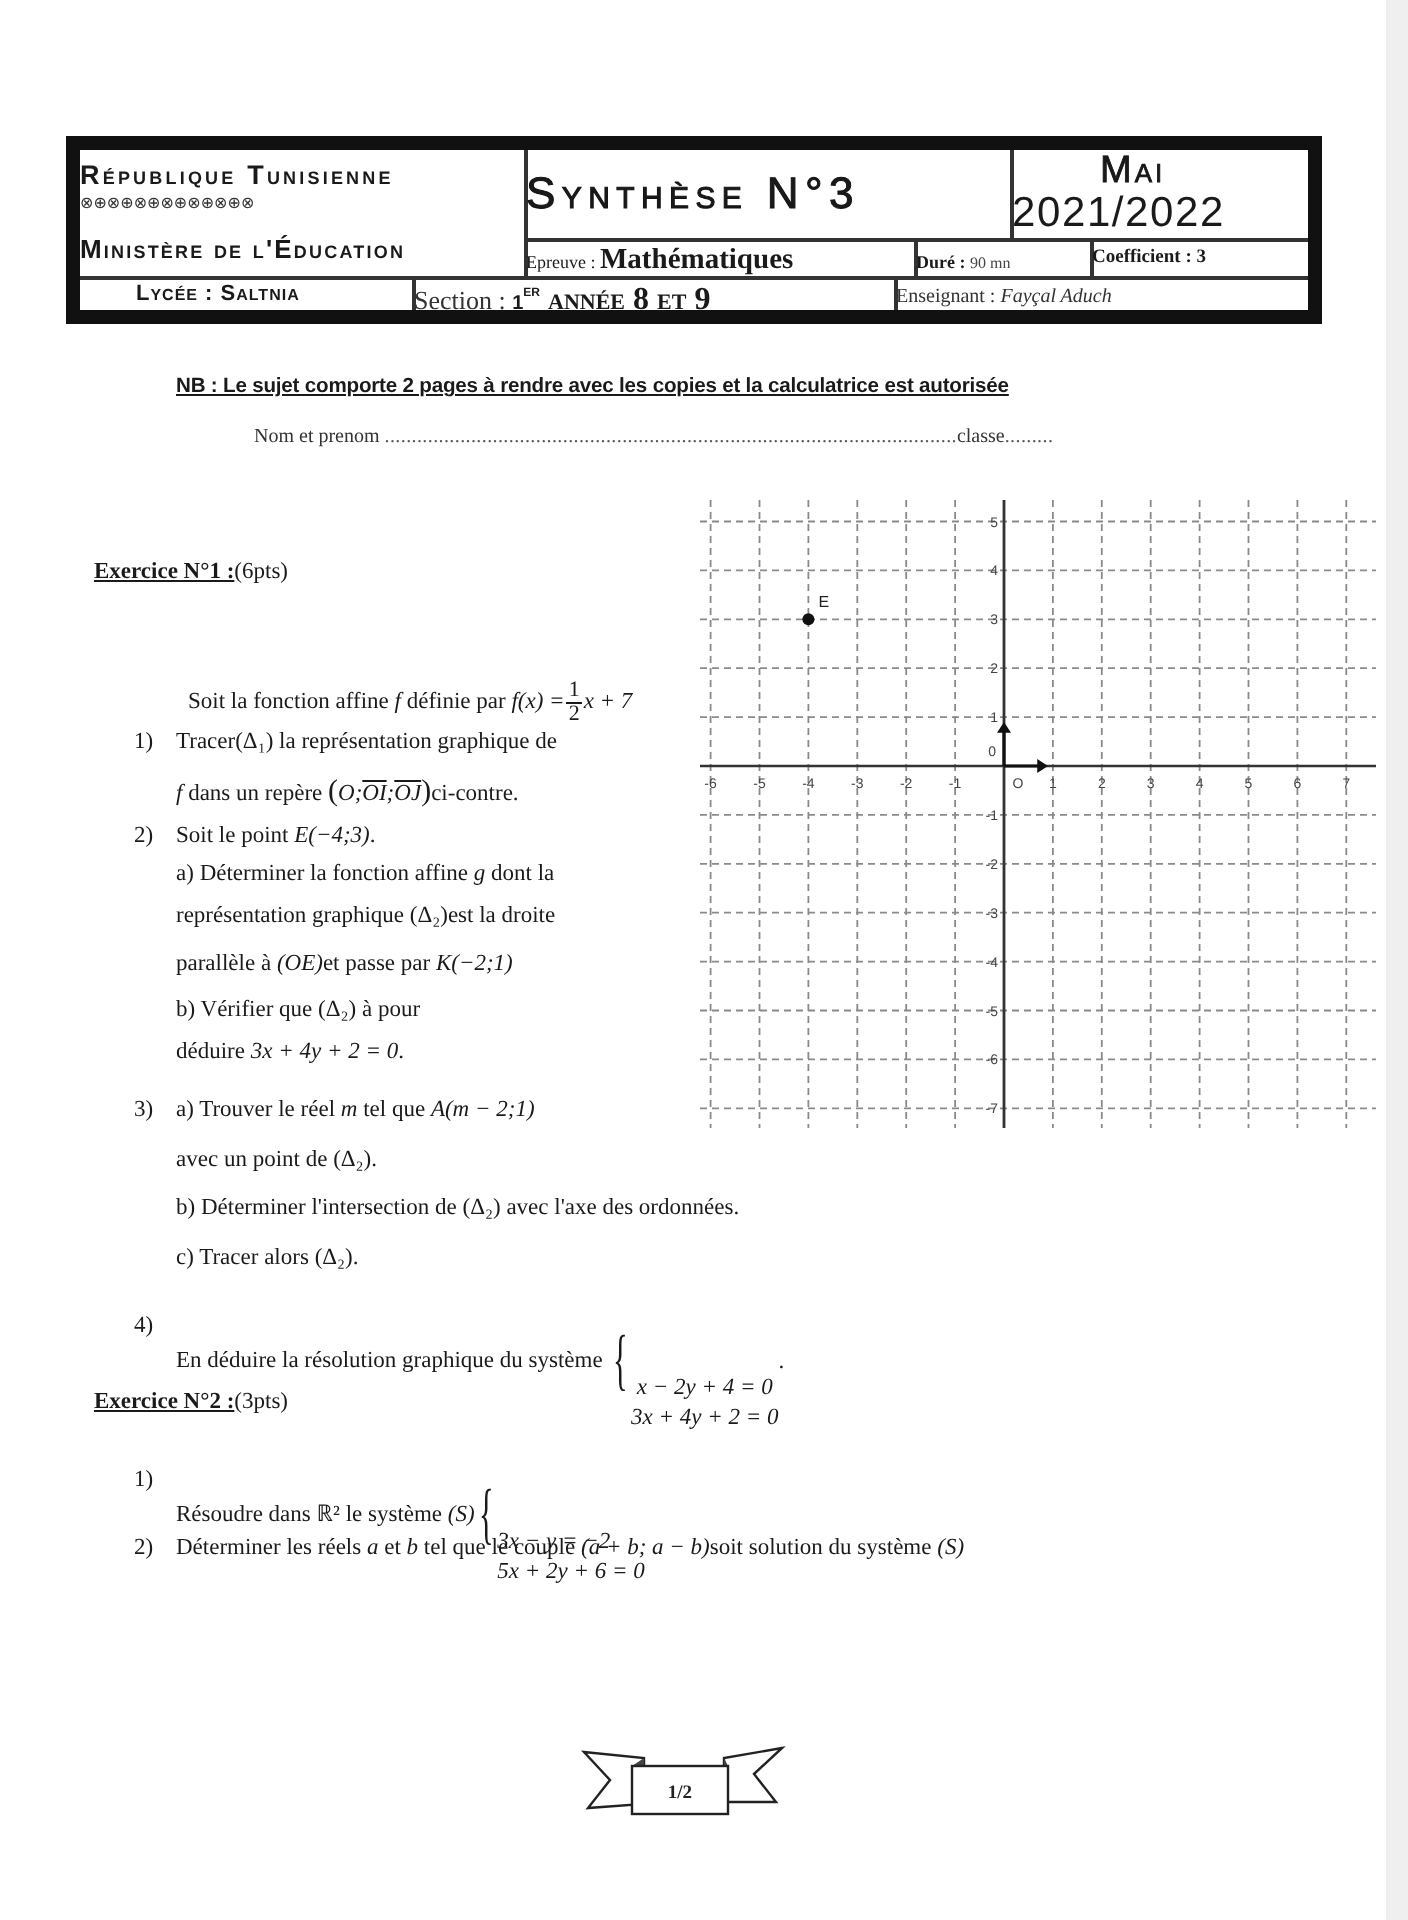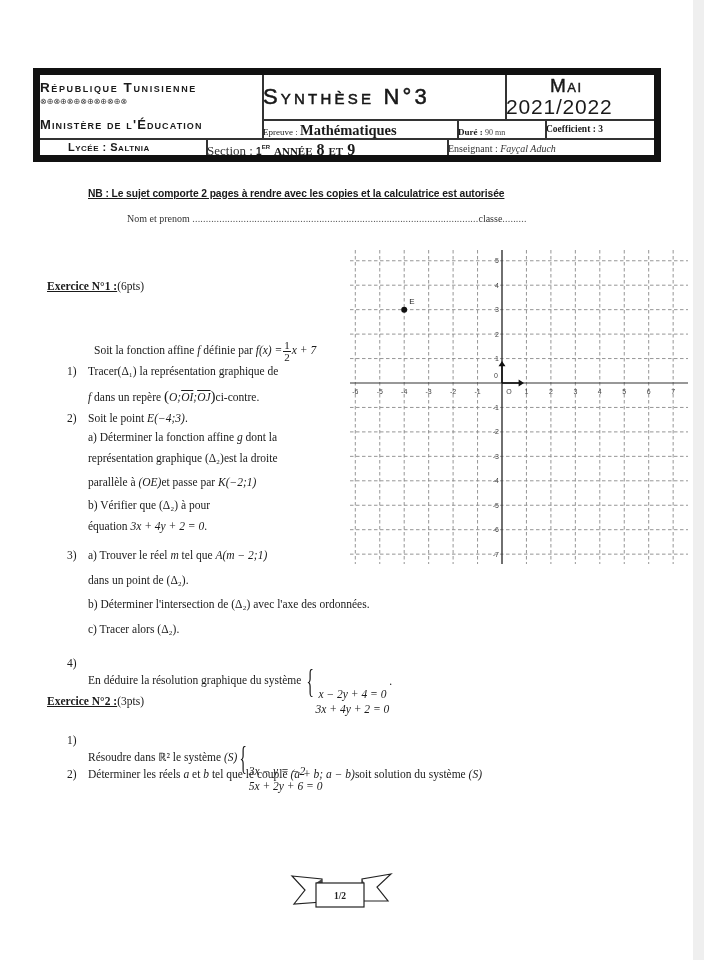--- a/index.html
+++ b/index.html
@@ -107,29 +107,29 @@
 <div class="ln" style="left:88px;top:450px;">
   <span>représentation graphique </span><span>(Δ₂)</span><span>est la droite</span>
 </div>
 <div class="ln" style="left:88px;top:474px;">
   <span>parallèle à </span><span class="m">(OE)</span><span>et passe par </span><span class="m">K(−2;1)</span>
 </div>
 <div class="ln" style="left:88px;top:497px;">
   <span>b)</span><span> Vérifier que </span><span>(Δ₂)</span><span> à pour</span>
 </div>
 <div class="ln" style="left:88px;top:518px;">
-  <span>équation </span><span class="m">3x + 4y + 2 = 0</span><span>.</span>
+  <span>déduire </span><span class="m">3x + 4y + 2 = 0</span><span>.</span>
 </div>
 
 <div class="ln" style="left:67px;top:547px;">3)</div>
 <div class="ln" style="left:88px;top:547px;">
   <span>a)</span><span> Trouver le réel </span><span class="m">m</span><span> tel que </span><span class="m">A(m − 2;1)</span>
 </div>
 <div class="ln" style="left:88px;top:572px;">
-  <span>dans un point de </span><span>(Δ₂)</span><span>.</span>
+  <span>avec un point de </span><span>(Δ₂)</span><span>.</span>
 </div>
 <div class="ln" style="left:88px;top:596px;">
   <span>b)</span><span> Déterminer l'intersection de </span><span>(Δ₂)</span><span> avec l'axe des ordonnées.</span>
 </div>
 <div class="ln" style="left:88px;top:621px;">
   <span>c)</span><span> Tracer alors </span><span>(Δ₂)</span><span>.</span>
 </div>
 
 <div class="ln" style="left:67px;top:655px;">4)</div>
 <div class="ln" style="left:88px;top:645px;line-height:34px;text-align:center;">

